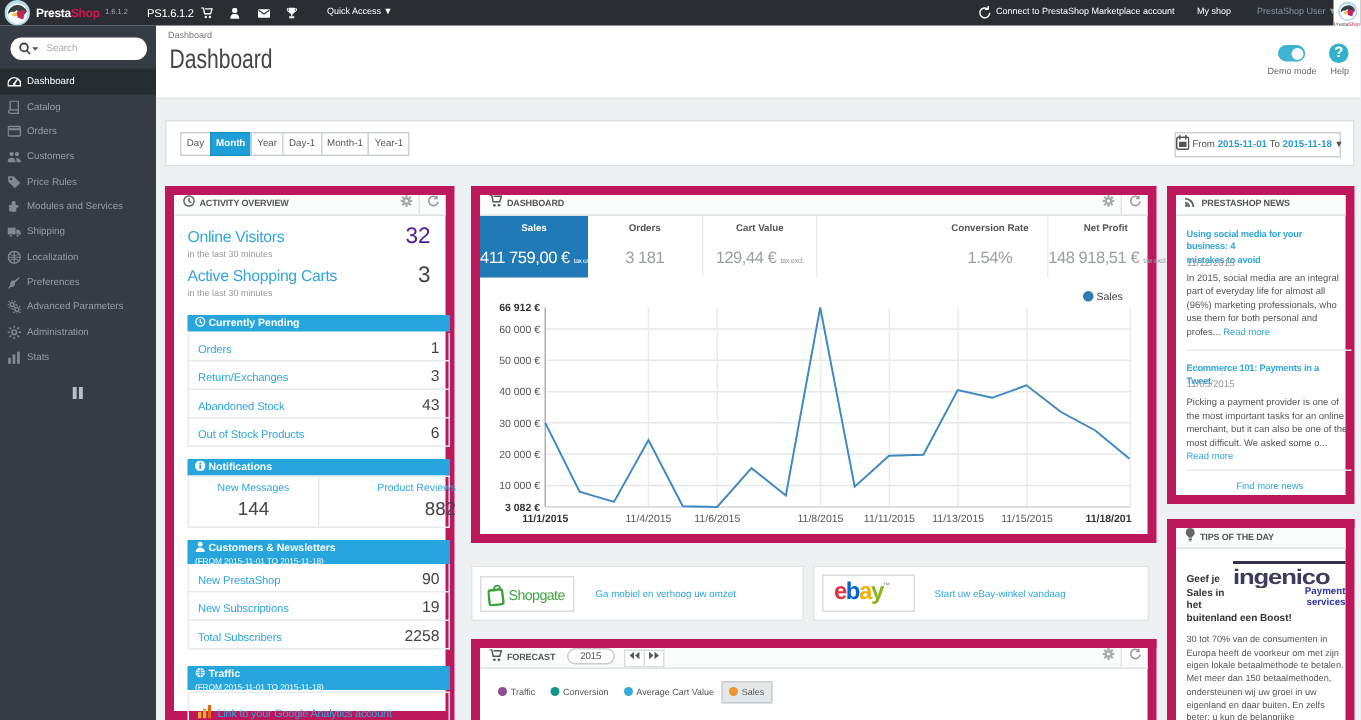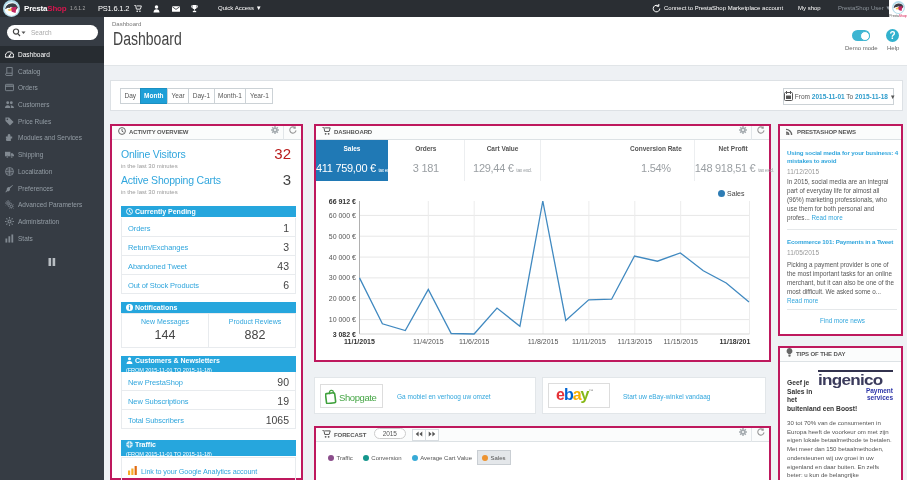--- a/index.html
+++ b/index.html
@@ -16,21 +16,21 @@
 .nav-item .ic { position:absolute; left:5px; top:4px; width:9px; height:9px; opacity:.75; }
 .nav-item .lbl { position:absolute; left:18px; top:0; }
 .nav-item.active { background:#272c31; color:#fff; }
 .nav-item.active .ic { opacity:1; }
 
 #pageheader { position:absolute; left:104px; top:17px; width:803px; height:49px; background:#fff; border-bottom:1px solid #e1e5e8; z-index:10; }
 
 #toolbar { position:absolute; left:110px; top:80px; width:793px; height:31px; background:#fff; border:1px solid #dde1e5; }
 .btn { display:inline-block; height:16px; line-height:14px; border:1px solid #ccd2d6; background:#fff; color:#555; font-size:6.5px; padding:0 3.5px; vertical-align:top; }
 
-.panel { position:absolute; background:#fff; border:2px solid #be185d; }
+.panel { position:absolute; background:#fff; border:6px solid #be185d; }
 .panel-h { height:14px; line-height:13px; background:#fbfcfc; border-bottom:1px solid #dde2e5; font-size:6px; letter-spacing:-0.1px; font-weight:bold; color:#555; padding-left:6px; position:relative; }
 .panel-h .hic { display:inline-block; vertical-align:-1px; margin-right:3px; }
 .ph-tools { position:absolute; right:0; top:0; height:14px; }
 .blue-bar { background:#26a6dd; color:#fff; font-weight:bold; font-size:7px; padding:1px 5px; }
 .blue { color:#31a6dd; }
 .listrow { border:1px solid #e8ebee; border-top:none; height:19px; position:relative; }
 .listrow .l { position:absolute; left:6px; top:6px; font-size:7.5px; letter-spacing:-0.1px; color:#31a6dd; }
 .listrow .r { position:absolute; right:6px; top:4px; font-size:10.5px; color:#444; }
 .kpi { position:absolute; top:0; width:76.7px; height:41px; border-right:1px solid #eceef0; text-align:center; }
 .kpi .k1 { font-size:6.5px; font-weight:bold; color:#555; margin-top:5px; }
@@ -243,62 +243,62 @@
           </g>
           <circle cx="4.5" cy="4.5" r="1.2" fill="#fbfcfc"></circle>
         </svg>
       <span style="display:inline-block;width:1px;height:14px;background:#e2e6e9;vertical-align:top;"></span>
       <svg style="margin:0 4px 0 3px;" width="8" height="8" viewBox="0 0 9 9">
           <path d="M7.9 4.9a3.5 3.5 0 1 1-1-2.9M7 0.6v2h-2" stroke="#999" stroke-width="1.2" fill="none"></path>
         </svg>
     </div>
   </div>
   <div class="abs" style="left:9px;top:22px;font-size:10.5px;letter-spacing:-0.2px;color:#31a6dd;">Online Visitors</div>
-  <div class="abs" style="right:10px;top:21px;font-size:15px;line-height:13px;color:#b91c1c;">32</div>
+  <div class="abs" style="right:10px;top:21px;font-size:15px;line-height:13px;color:#4c1d95;">32</div>
   <div class="abs" style="left:9px;top:36.5px;font-size:6px;color:#999;">in the last 30 minutes</div>
   <div class="abs" style="left:9px;top:48px;font-size:10.5px;letter-spacing:-0.2px;color:#31a6dd;">Active Shopping Carts</div>
   <div class="abs" style="right:10px;top:47px;font-size:15px;line-height:13px;color:#444;">3</div>
   <div class="abs" style="left:9px;top:62.5px;font-size:6px;color:#999;">in the last 30 minutes</div>
 
   <div class="abs blue-bar" style="left:9px;top:80px;width:175px;height:10.5px;line-height:9px;">
     <svg style="vertical-align:-1px;margin-right:2px;" width="7" height="7" viewBox="0 0 8 8">
         <circle cx="4" cy="4" r="3.4" stroke="#fff" fill="none"></circle>
         <path d="M4 2v2.2l1.6 1" stroke="#fff" fill="none"></path>
       </svg>Currently Pending</div>
   <div class="abs" style="left:9px;top:91.5px;width:175px;">
     <div class="listrow">
         <span class="l">Orders</span>
         <span class="r">1</span>
       </div>
     <div class="listrow">
         <span class="l">Return/Exchanges</span>
         <span class="r">3</span>
       </div>
     <div class="listrow">
-        <span class="l">Abandoned Tweet</span>
+        <span class="l">Abandoned Stock</span>
         <span class="r">43</span>
       </div>
     <div class="listrow">
         <span class="l">Out of Stock Products</span>
         <span class="r">6</span>
       </div>
   </div>
 
   <div class="abs blue-bar" style="left:9px;top:176px;width:175px;height:10.5px;line-height:9px;">
     <svg style="vertical-align:-1px;margin-right:2px;" width="7" height="7" viewBox="0 0 8 8">
         <circle cx="4" cy="4" r="4" fill="#fff"></circle>
         <rect x="3.3" y="3.2" width="1.4" height="3.2" fill="#26a6dd"></rect>
         <rect x="3.3" y="1.4" width="1.4" height="1.4" fill="#26a6dd"></rect>
       </svg>Notifications</div>
   <div class="abs" style="left:9px;top:186.5px;width:175px;height:35px;border:1px solid #e8ebee;">
     <div style="position:absolute;left:0;top:0;width:87px;height:34px;border-right:1px solid #e8ebee;text-align:center;">
       <div style="font-size:7px;color:#31a6dd;margin-top:4px;">New Messages</div>
       <div style="font-size:12.5px;color:#444;margin-top:3px;">144</div>
     </div>
-    <div style="position:absolute;left:88px;top:0;width:90px;height:34px;text-align:center;">
+    <div style="position:absolute;left:88px;top:0;width:90px;height:34px;text-align:right;">
       <div style="font-size:7px;color:#31a6dd;margin-top:4px;">Product Reviews</div>
       <div style="font-size:12.5px;color:#444;margin-top:3px;">882</div>
     </div>
   </div>
 
   <div class="abs blue-bar" style="left:9px;top:229.5px;width:175px;height:16px;line-height:8.5px;padding-top:1.5px;">
     <svg style="vertical-align:-1px;margin-right:2px;" width="7" height="7" viewBox="0 0 8 8">
         <circle cx="4" cy="2" r="1.8" fill="#fff"></circle>
         <path d="M0.6 8c0-2.2 1.4-3.4 3.4-3.4S7.4 5.8 7.4 8z" fill="#fff"></path>
       </svg>Customers &amp; Newsletters<br><span style="font-weight:normal;font-size:5.6px;letter-spacing:-0.1px;">(FROM 2015-11-01 TO 2015-11-18)</span></div>
@@ -306,21 +306,21 @@
     <div class="listrow">
         <span class="l">New PrestaShop</span>
         <span class="r">90</span>
       </div>
     <div class="listrow">
         <span class="l">New Subscriptions</span>
         <span class="r">19</span>
       </div>
     <div class="listrow">
         <span class="l">Total Subscribers</span>
-        <span class="r">1065</span>
+        <span class="r">2258</span>
       </div>
   </div>
 
   <div class="abs blue-bar" style="left:9px;top:313.5px;width:175px;height:16px;line-height:8.5px;padding-top:1.5px;">
     <svg style="vertical-align:-1px;margin-right:2px;" width="7" height="7" viewBox="0 0 8 8">
         <circle cx="4" cy="4" r="3.6" fill="#fff"></circle>
         <path d="M4 0.4v7.2M0.4 4h7.2M1.2 1.8c1.6 1.2 4 1.2 5.6 0M1.2 6.2c1.6-1.2 4-1.2 5.6 0" fill="none" stroke="#26a6dd" stroke-width=".7"></path>
       </svg>Traffic<br><span style="font-weight:normal;font-size:5.6px;letter-spacing:-0.1px;">(FROM 2015-11-01 TO 2015-11-18)</span></div>
   <div class="abs" style="left:9px;top:331px;width:175px;">
     <div class="listrow" style="border-top:1px solid #e8ebee;height:25px;">

